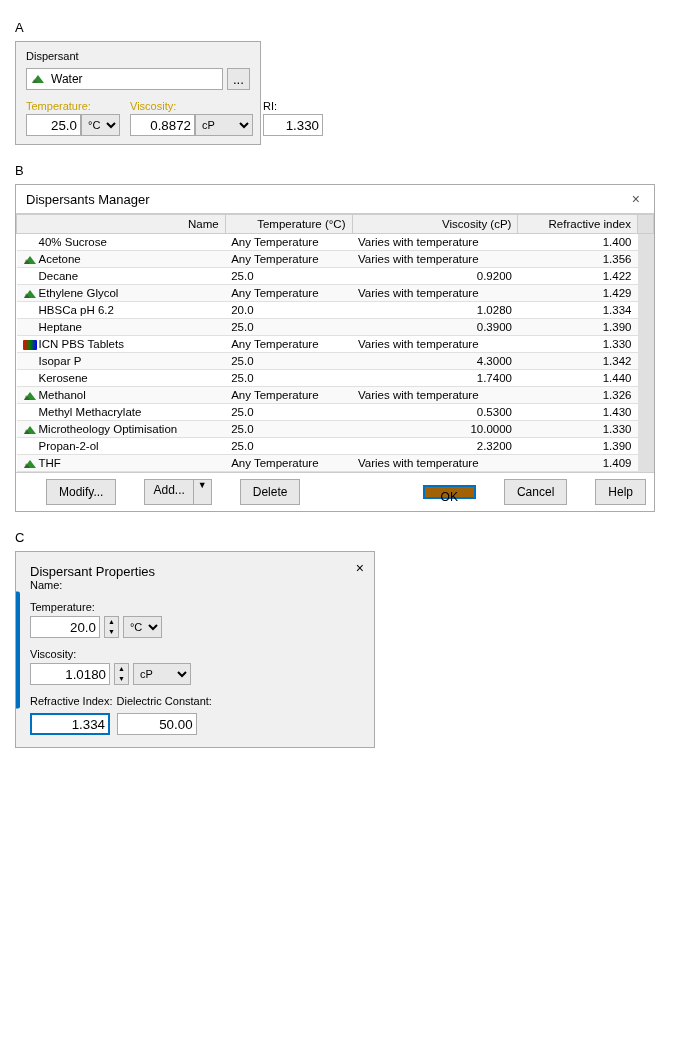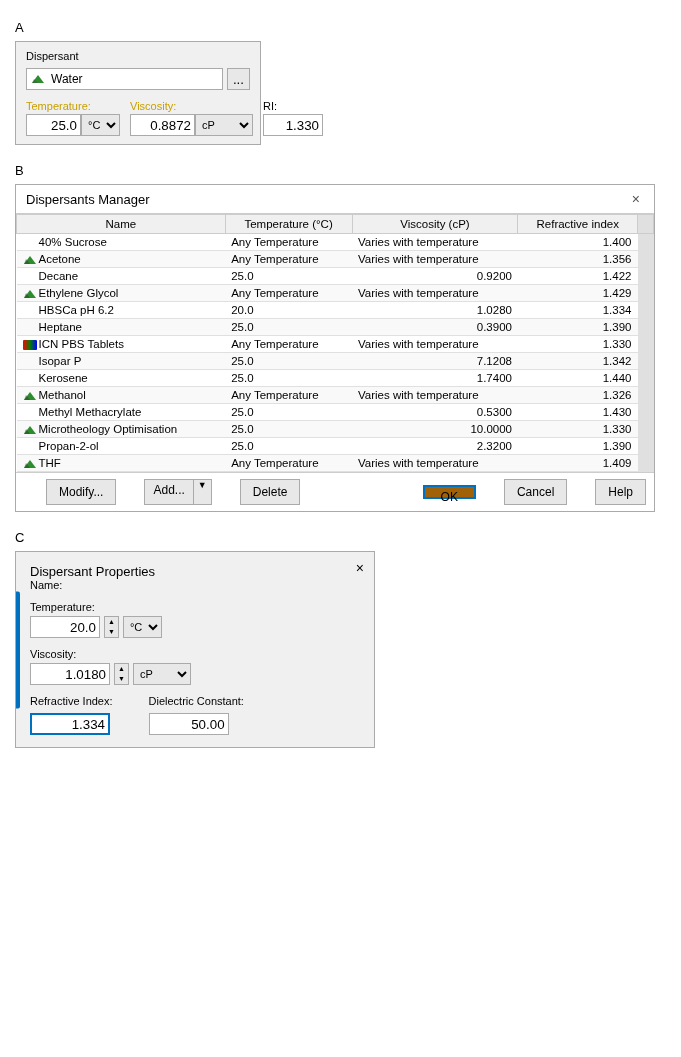--- a/index.html
+++ b/index.html
@@ -132,21 +132,21 @@
     table.dispersants-table {
       width: 100%;
       border-collapse: collapse;
       font-size: 11.5px;
     }
     table.dispersants-table th {
       border: 1px solid #ccc;
       padding: 3px 6px;
       background: #f0f0f0;
       font-weight: normal;
-      text-align: center;
+      text-align: right;
     }
     table.dispersants-table td {
       border-bottom: 1px solid #e0e0e0;
       padding: 2px 6px;
       text-align: left;
     }
     table.dispersants-table tr:nth-child(even) {
       background: #f9f9f9;
     }
     .icon-mountain {
@@ -258,21 +258,21 @@
       left: 0;
       top: 50%;
       transform: translateY(-50%);
       width: 4px;
       height: 60%;
       background: #0070c0;
       border-radius: 0 2px 2px 0;
     }
     .refractive-row {
       display: flex;
-      gap: 36px;
+      gap: 4px;
       margin-top: 6px;
     }
     .refractive-field {
       display: flex;
       flex-direction: column;
       gap: 3px;
     }
     .num-input-focused {
       border: 2px solid #0070c0;
       background: white;
@@ -395,21 +395,21 @@
           <tr>
             <td><span style="display:inline-block;width:14px;height:10px;vertical-align:middle;margin-right:2px;background:linear-gradient(to right,red,green,blue);border-radius:1px;"></span><span>ICN PBS Tablets</span></td>
             <td>Any Temperature</td>
             <td>Varies with temperature</td>
             <td style="text-align: right;">1.330</td>
             <td style="background: rgb(224, 224, 224);"></td>
           </tr>
           <tr>
             <td><span style="display:inline-block;width:16px;"></span><span>Isopar P</span></td>
             <td>25.0</td>
-            <td style="text-align: right;">7.1208</td>
+            <td style="text-align: right;">4.3000</td>
             <td style="text-align: right;">1.342</td>
             <td style="background: rgb(224, 224, 224);"></td>
           </tr>
           <tr>
             <td><span style="display:inline-block;width:16px;"></span><span>Kerosene</span></td>
             <td>25.0</td>
             <td style="text-align: right;">1.7400</td>
             <td style="text-align: right;">1.440</td>
             <td style="background: rgb(224, 224, 224);"></td>
           </tr>

